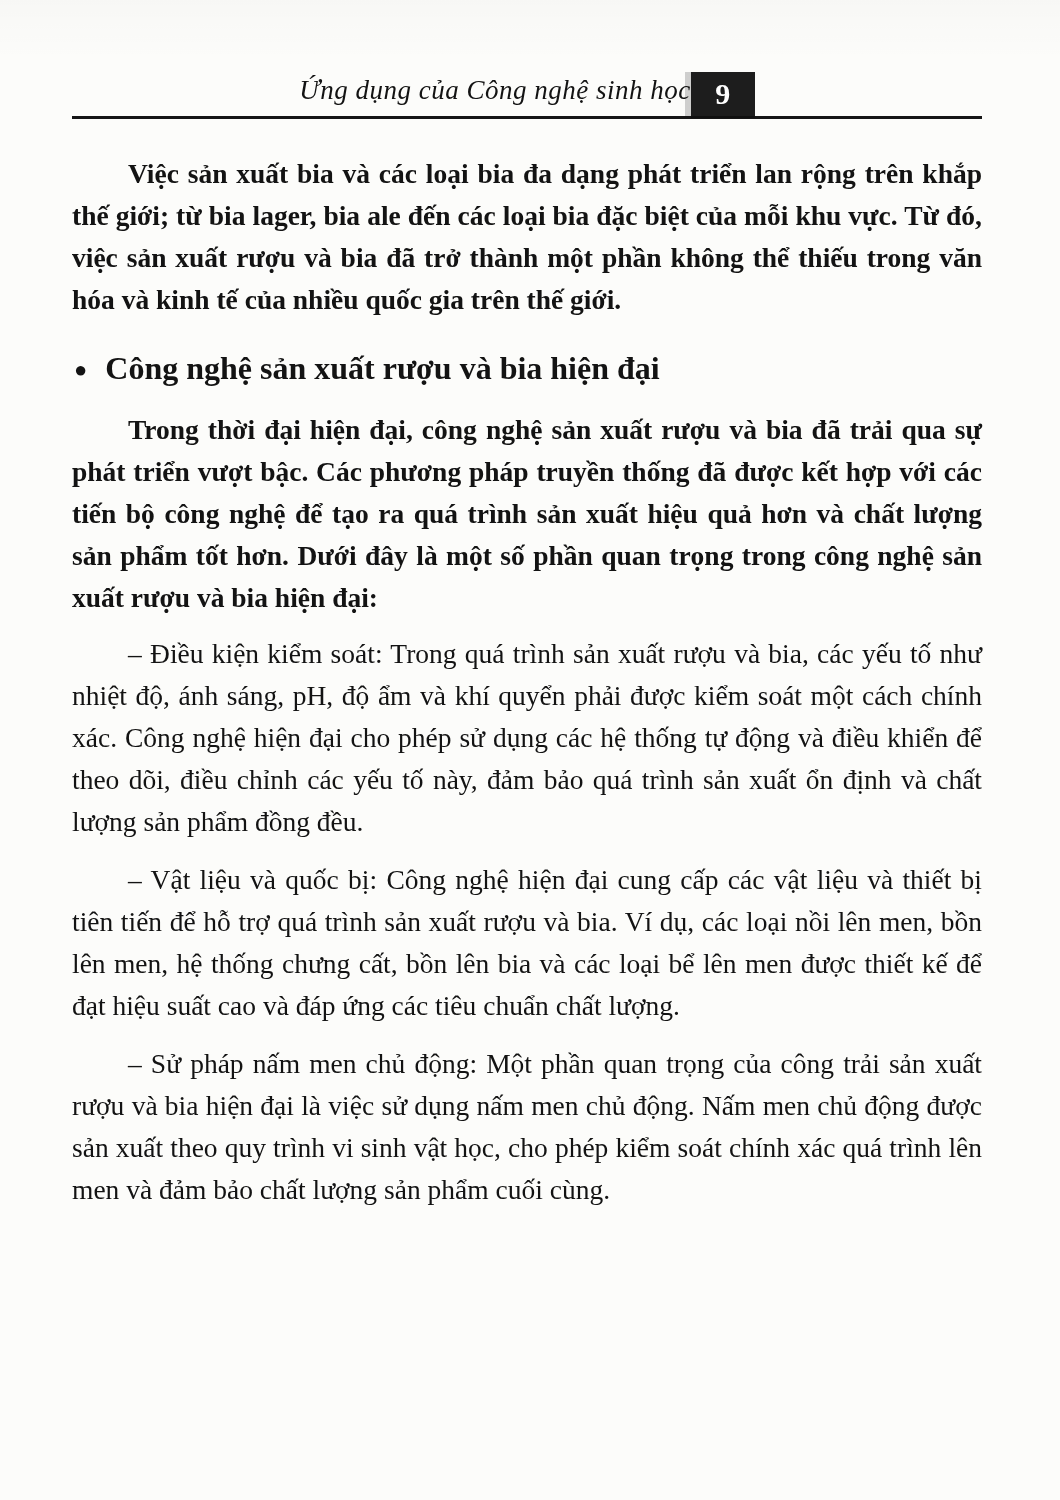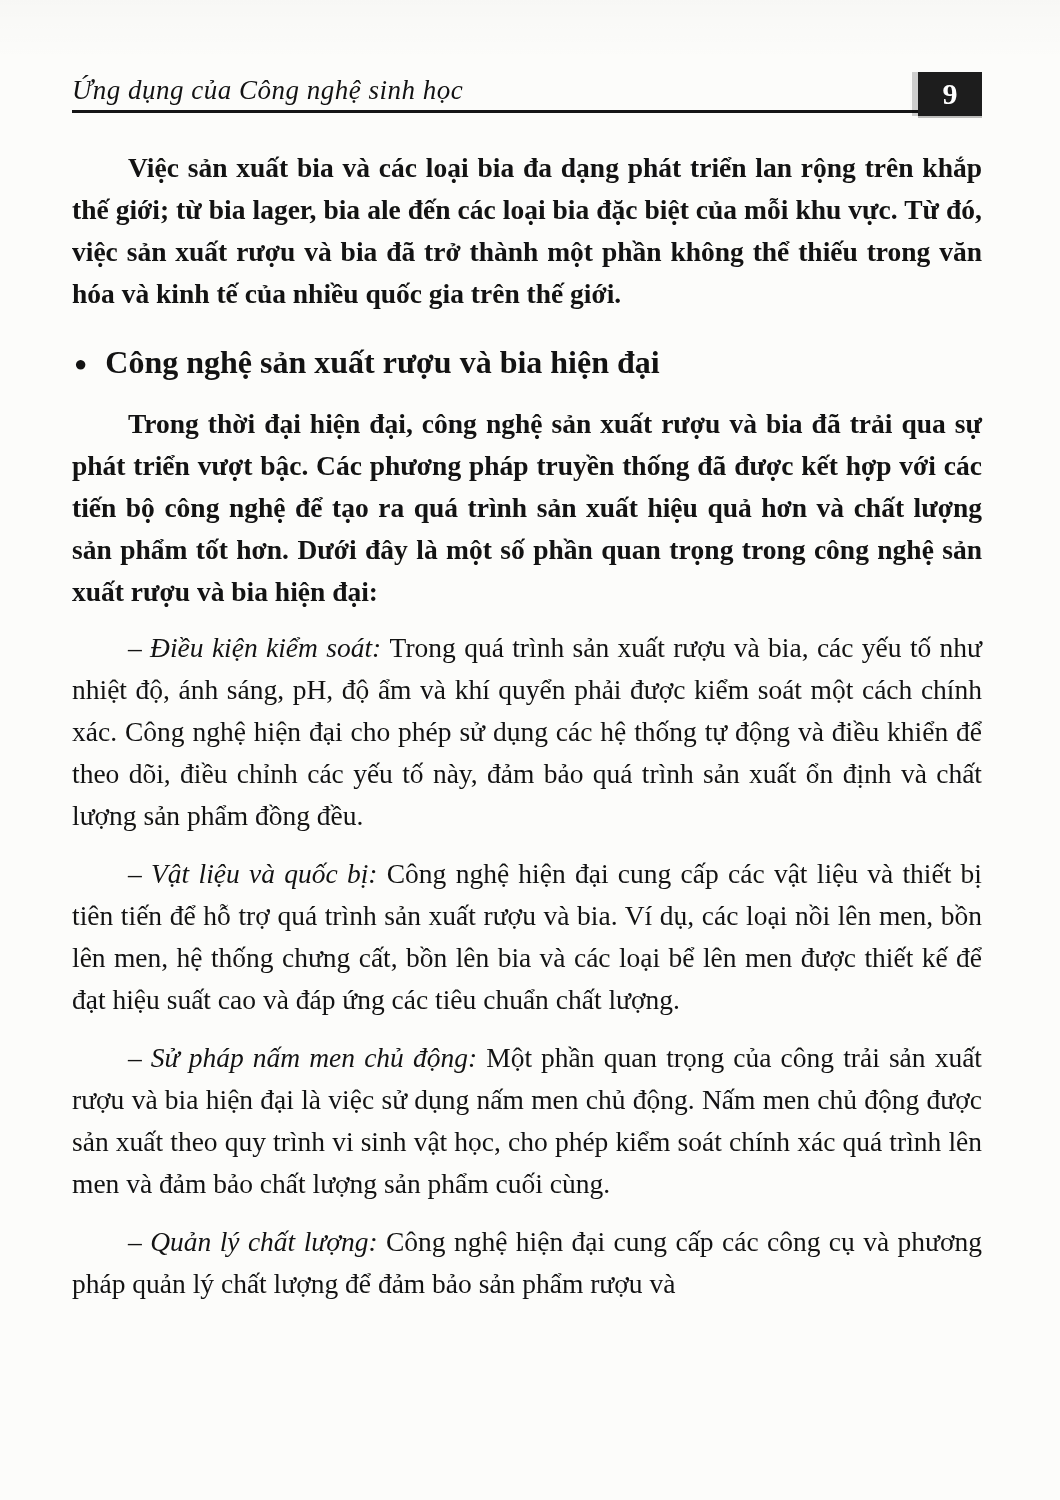--- a/index.html
+++ b/index.html
@@ -20,23 +20,24 @@
     height: 1500px;
     box-sizing: border-box;
     padding: 72px 78px 40px 72px;
     background:
       linear-gradient(180deg, rgba(0,0,0,0.02) 0%, rgba(0,0,0,0) 4%),
       #fcfcfa;
   }
   
   .header {
     display: flex;
-    justify-content: space-between;
+    justify-content: center;
     align-items: flex-end;
     border-bottom: 3px solid #161616;
+    padding-bottom: 6px;
     margin-bottom: 34px;
   }
   .header-title {
     font-style: italic;
     font-size: 27px;
     letter-spacing: 0.5px;
     padding-bottom: 4px;
   }
   .page-badge {
     background: #1d1d1d;
@@ -72,21 +73,20 @@
     font-size: 22px;
     line-height: 42px;
     margin: 0 18px 0 2px;
     transform: translateY(-2px);
   }
   .heading-text {
     font-weight: bold;
     font-size: 32px;
   }
   .item-lead {
-    font-style: italic;
   }
   .item-para {
     margin: 0 0 16px 0;
     text-indent: 56px;
   }
   .item-para:last-child {
     margin-bottom: 0;
   }
 </style>
 </head>
@@ -117,19 +117,16 @@
     </p>
 
     <p class="item-para">
       <span class="item-dash">– </span><span class="item-lead">Vật liệu và quốc bị: </span><span class="item-text">Công nghệ hiện đại cung cấp các vật liệu và thiết bị tiên tiến để hỗ trợ quá trình sản xuất rượu và bia. Ví dụ, các loại nồi lên men, bồn lên men, hệ thống chưng cất, bồn lên bia và các loại bể lên men được thiết kế để đạt hiệu suất cao và đáp ứng các tiêu chuẩn chất lượng.</span>
     </p>
 
     <p class="item-para">
       <span class="item-dash">– </span><span class="item-lead">Sử pháp nấm men chủ động: </span><span class="item-text">Một phần quan trọng của công trải sản xuất rượu và bia hiện đại là việc sử dụng nấm men chủ động. Nấm men chủ động được sản xuất theo quy trình vi sinh vật học, cho phép kiểm soát chính xác quá trình lên men và đảm bảo chất lượng sản phẩm cuối cùng.</span>
     </p>
 
-    <p class="item-para">
-      <span class="item-dash">– </span><span class="item-lead">Quản lý chất lượng: </span><span class="item-text">Công nghệ hiện đại cung cấp các công cụ và phương pháp quản lý chất lượng để đảm bảo sản phẩm rượu và</span>
-    </p>
 
   </div>
 
 </div>
 
 </body></html>

